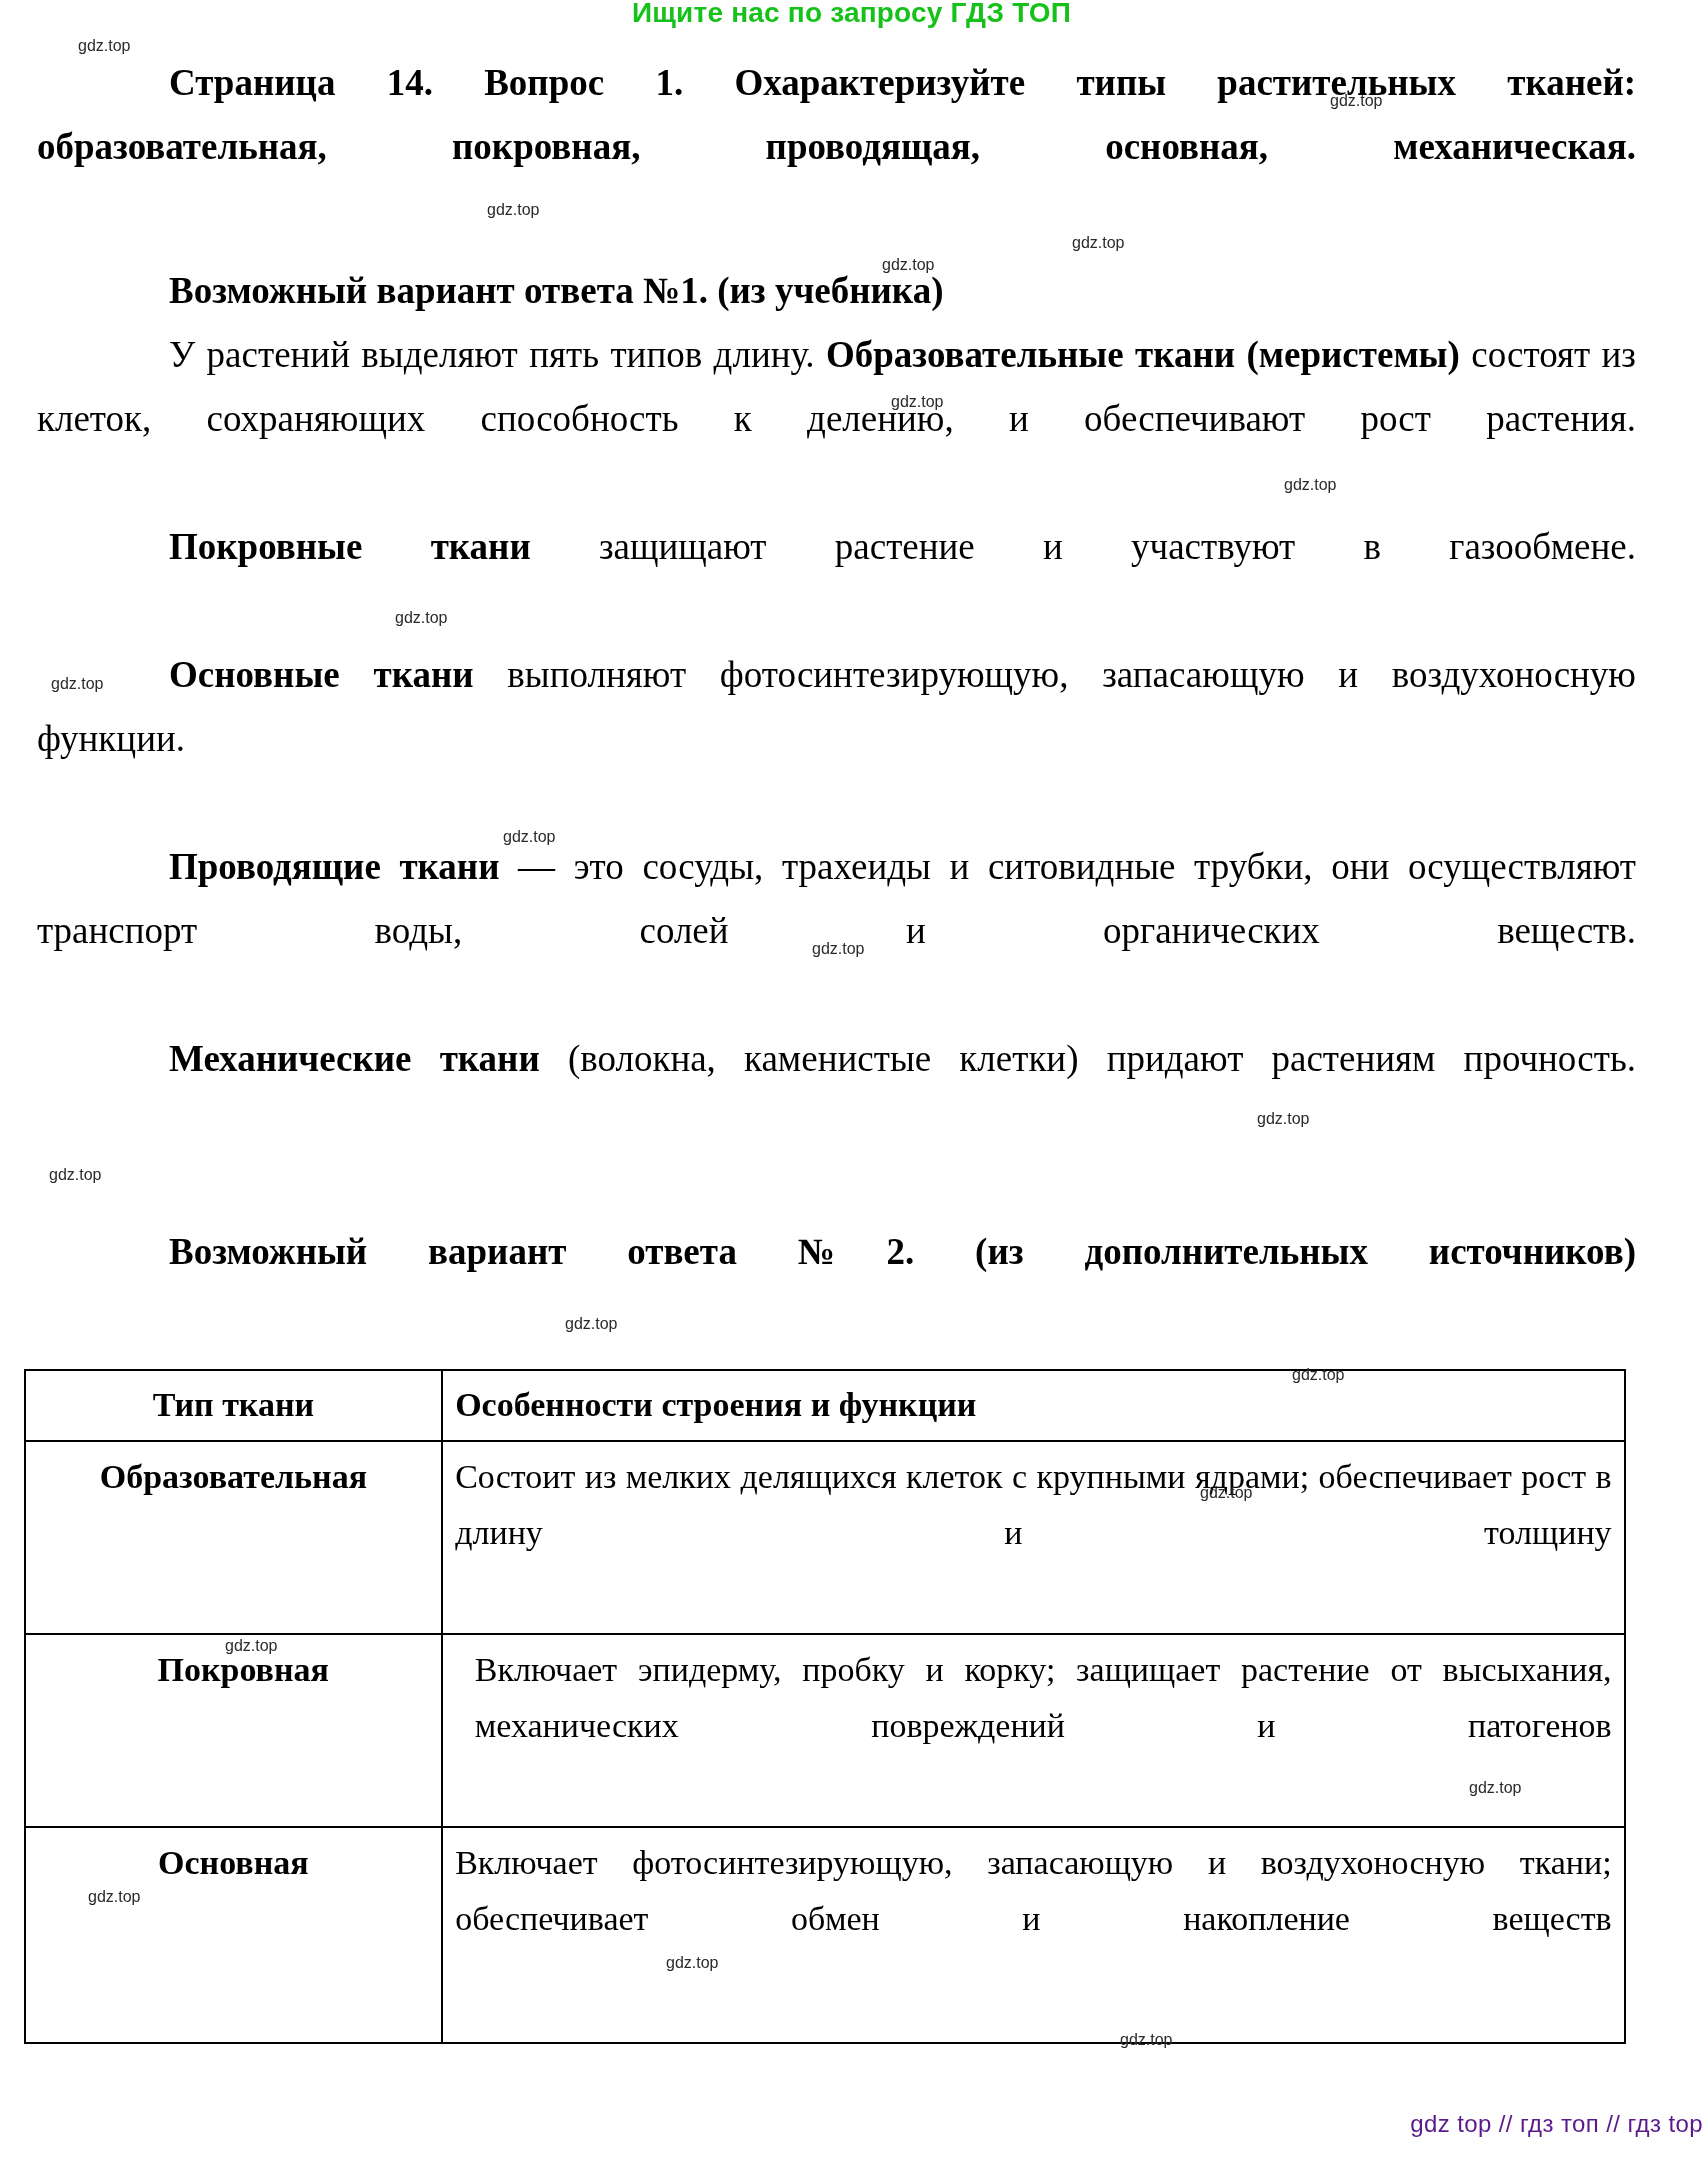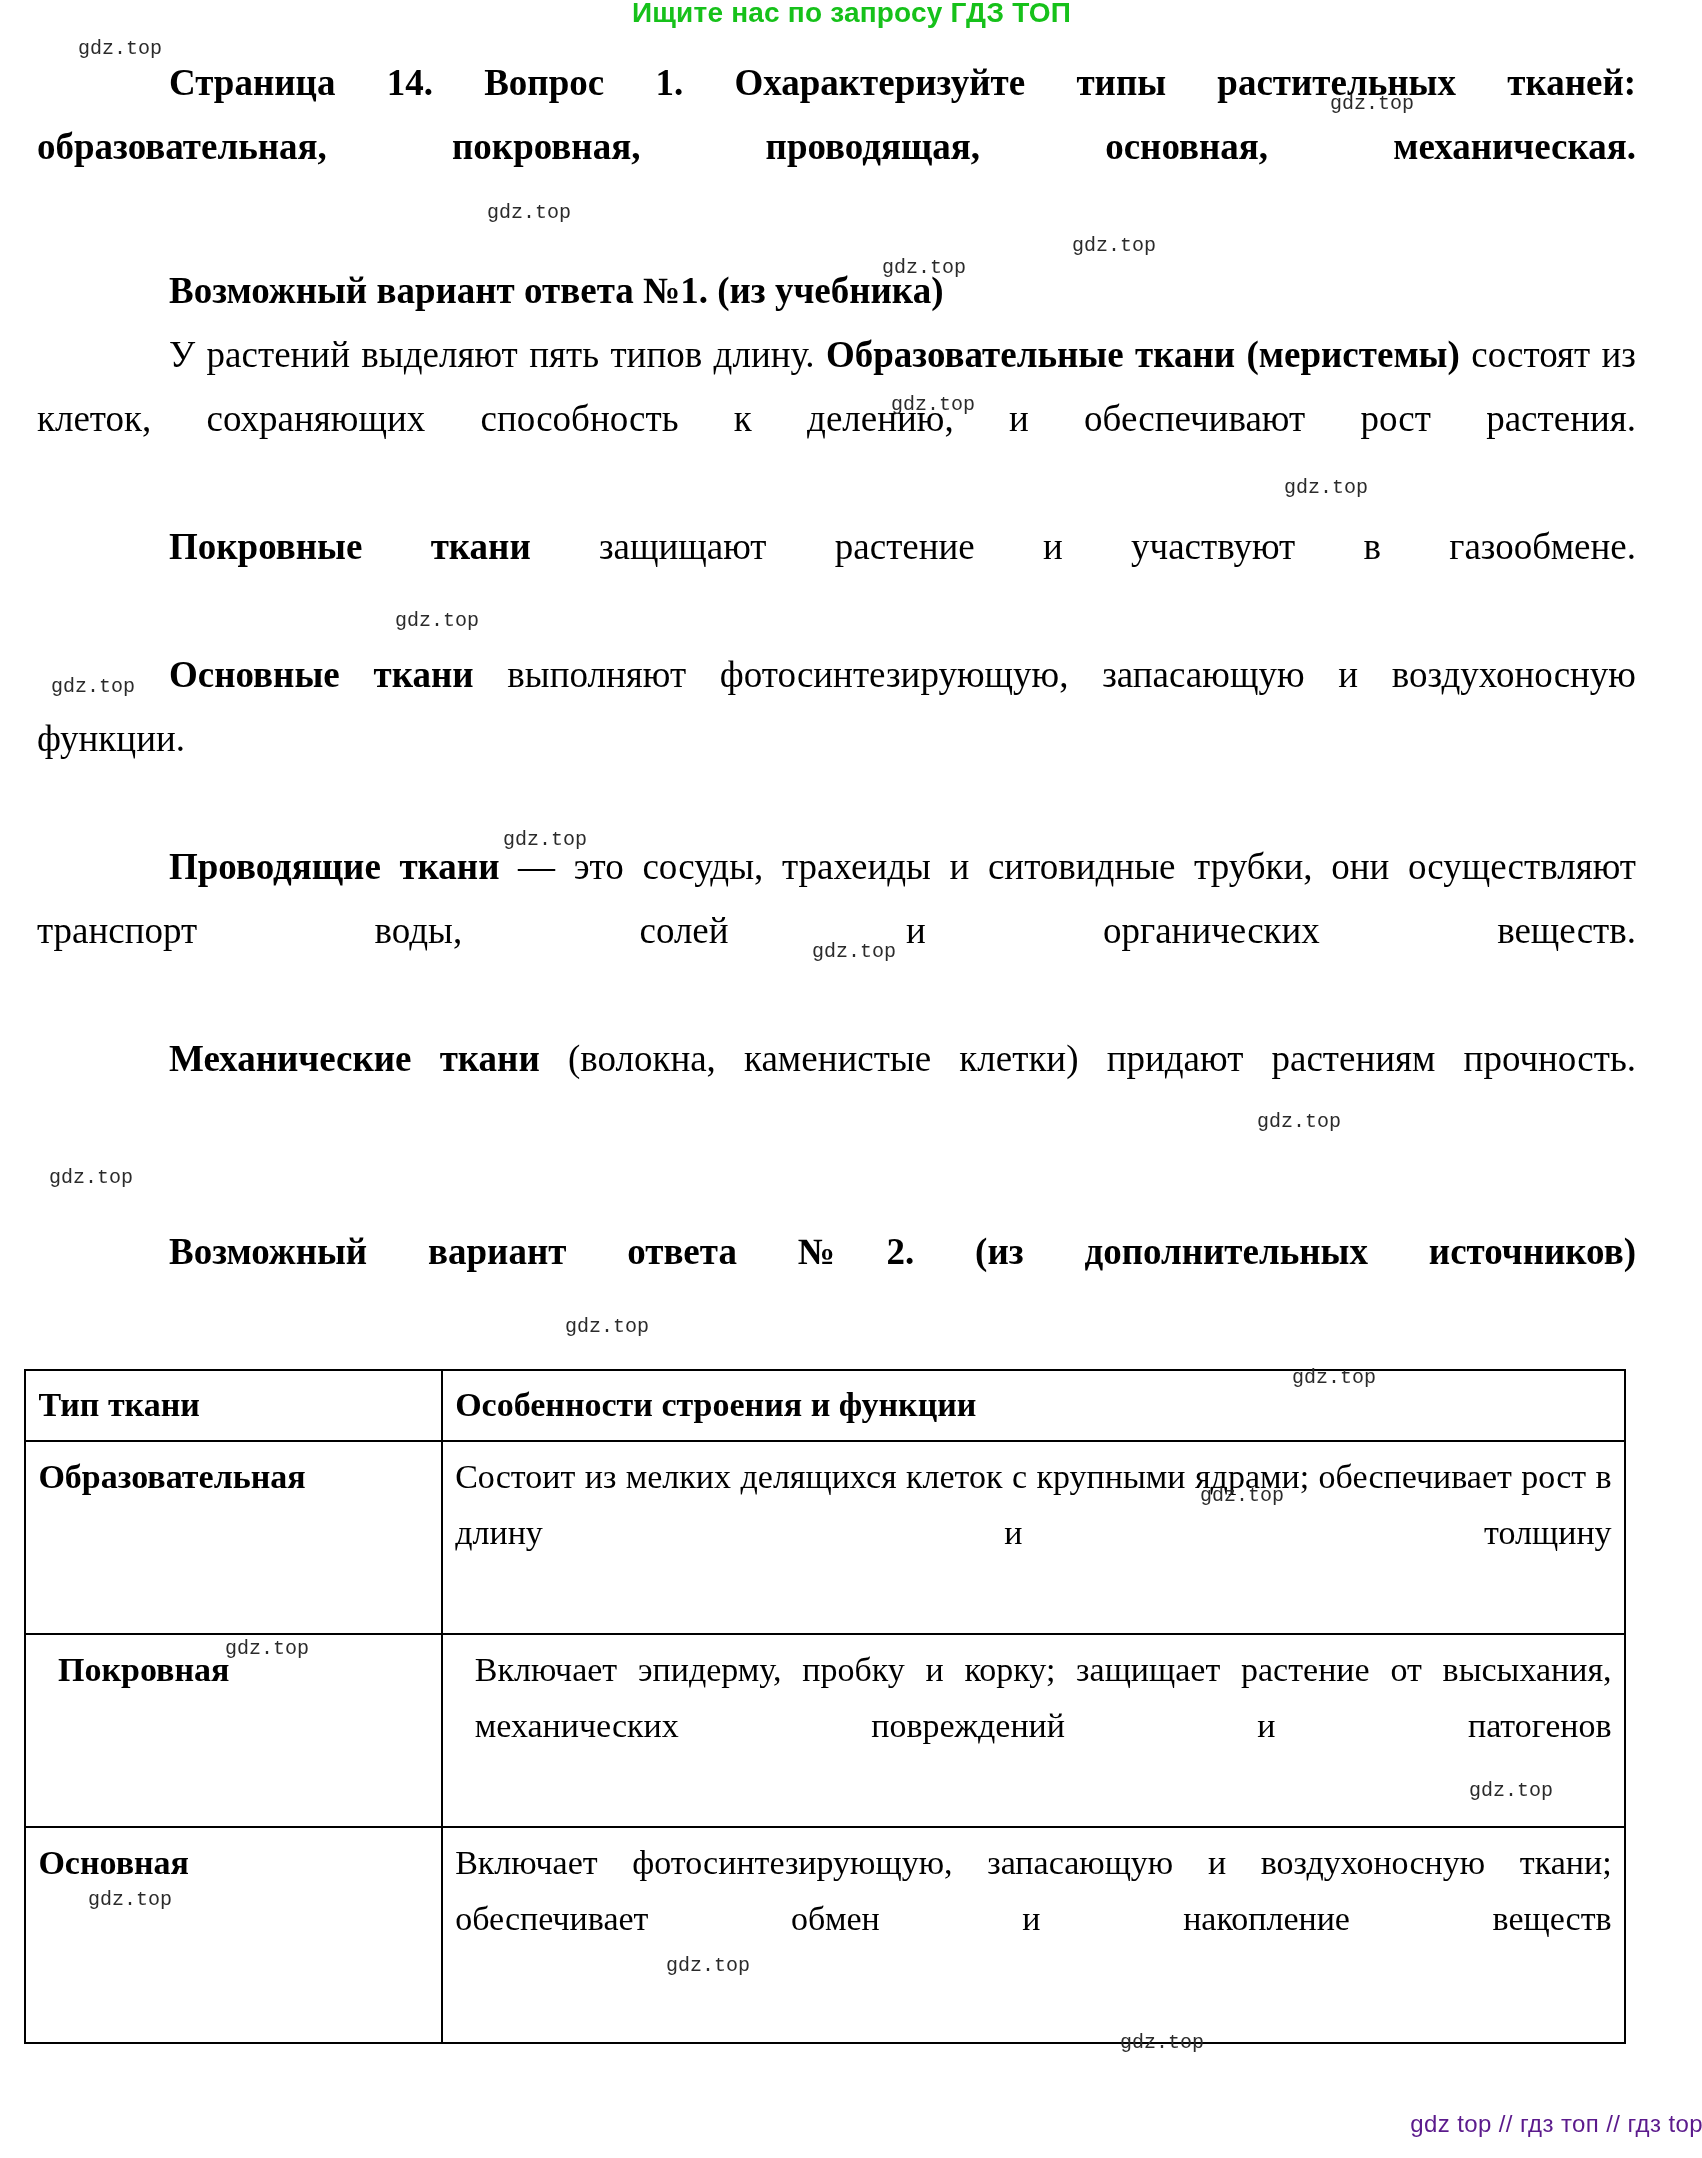--- a/index.html
+++ b/index.html
@@ -85,20 +85,21 @@
   table.tissue td {
     border: 2.6px solid #000000;
     vertical-align: top;
     padding: 7px 12.4px 16px 12.4px;
     line-height: 56px;
   }
   table.tissue td.c1 {
     width: 390px;
     font-weight: 700;
     white-space: nowrap;
+    text-align: center;
   }
   table.tissue td.c2 {
     text-align: justify;
   }
   table.tissue td.c2 .j::after {
     content: "";
     display: inline-block;
     width: 100%;
   }
   table.tissue tr.hdr td {
@@ -123,22 +124,22 @@
     text-align: right;
     font-family: "Liberation Sans", sans-serif;
     font-size: 24px;
     color: #5b1a8c;
     letter-spacing: 0.4px;
   }
 
   
   .wm {
     position: absolute;
-    font-family: Liberation Mono, monospace;
-    font-size: 20px;
+    font-family: Liberation Sans, sans-serif;
+    font-size: 16px;
     color: #2b2b2b;
     white-space: nowrap;
     pointer-events: none;
   }
 </style>
 </head>
 <body>
 
 <div class="promo-bar" style="color: rgb(22, 193, 26);">Ищите нас по запросу ГДЗ ТОП</div>
 

